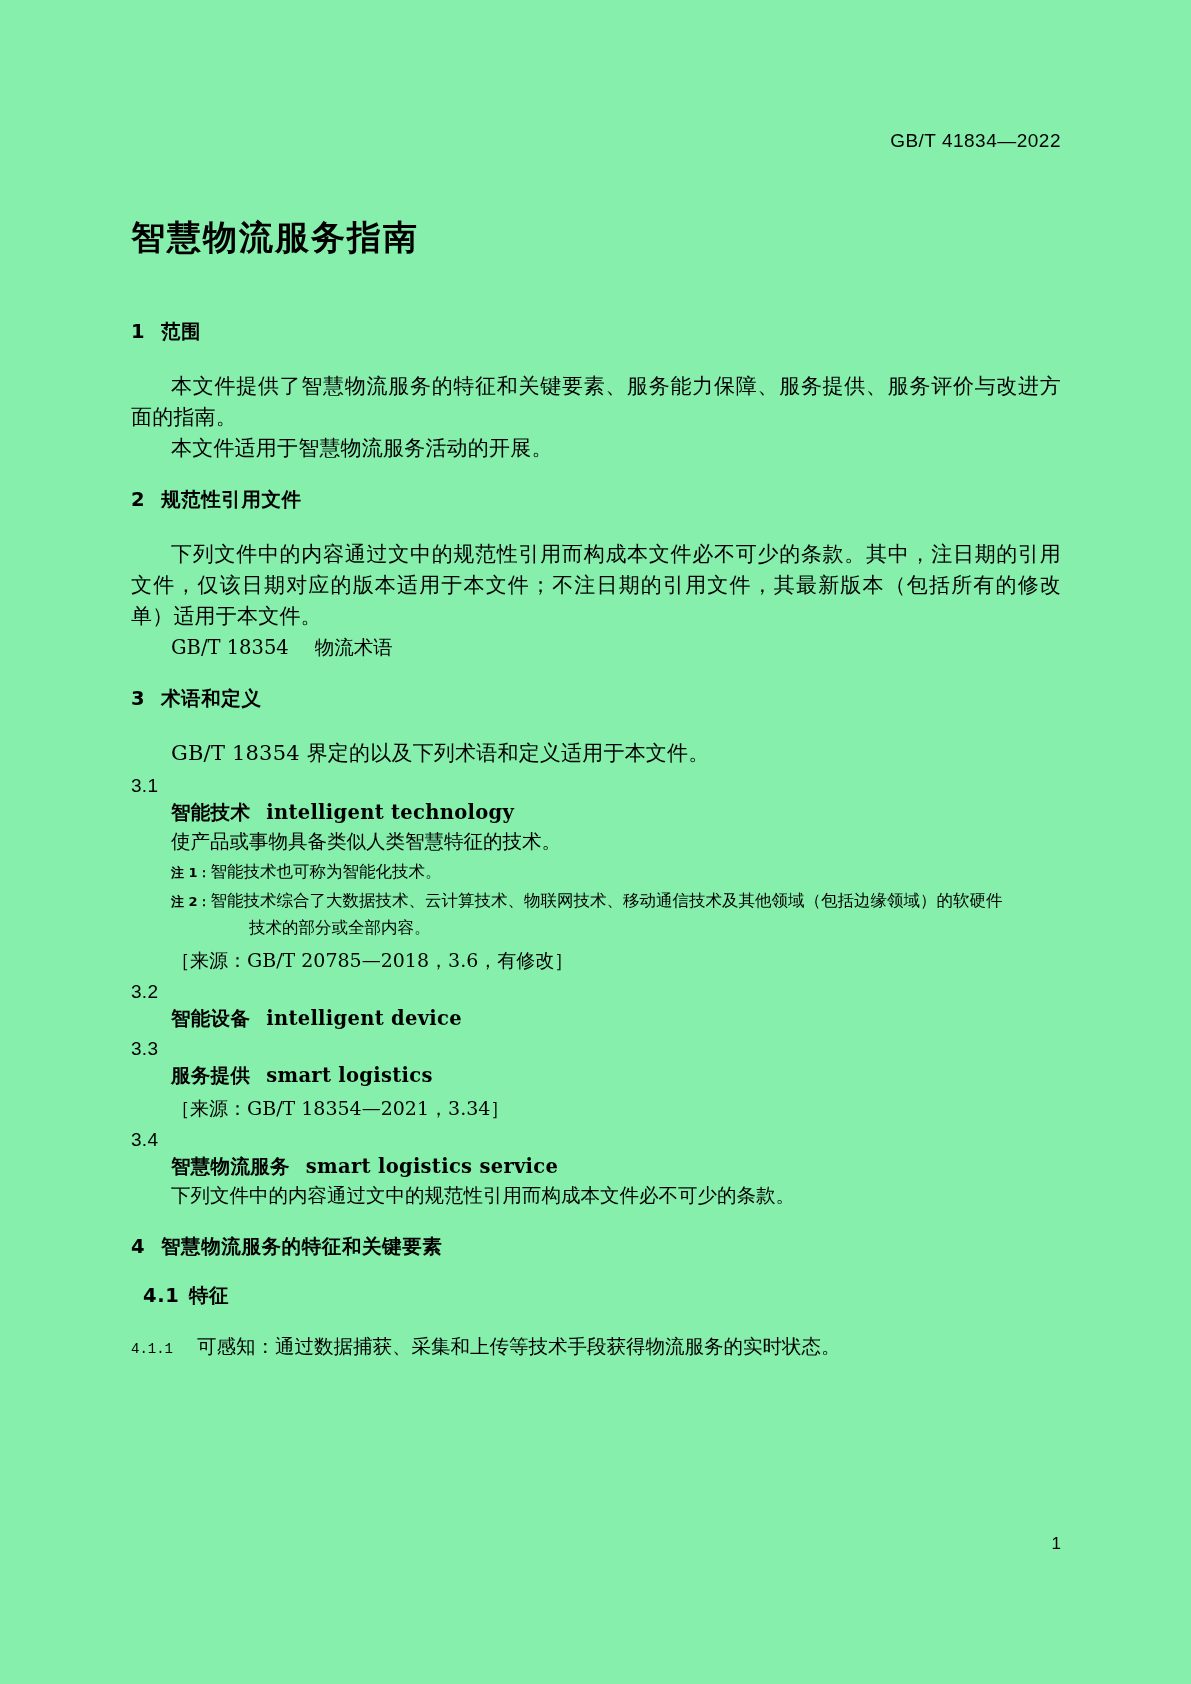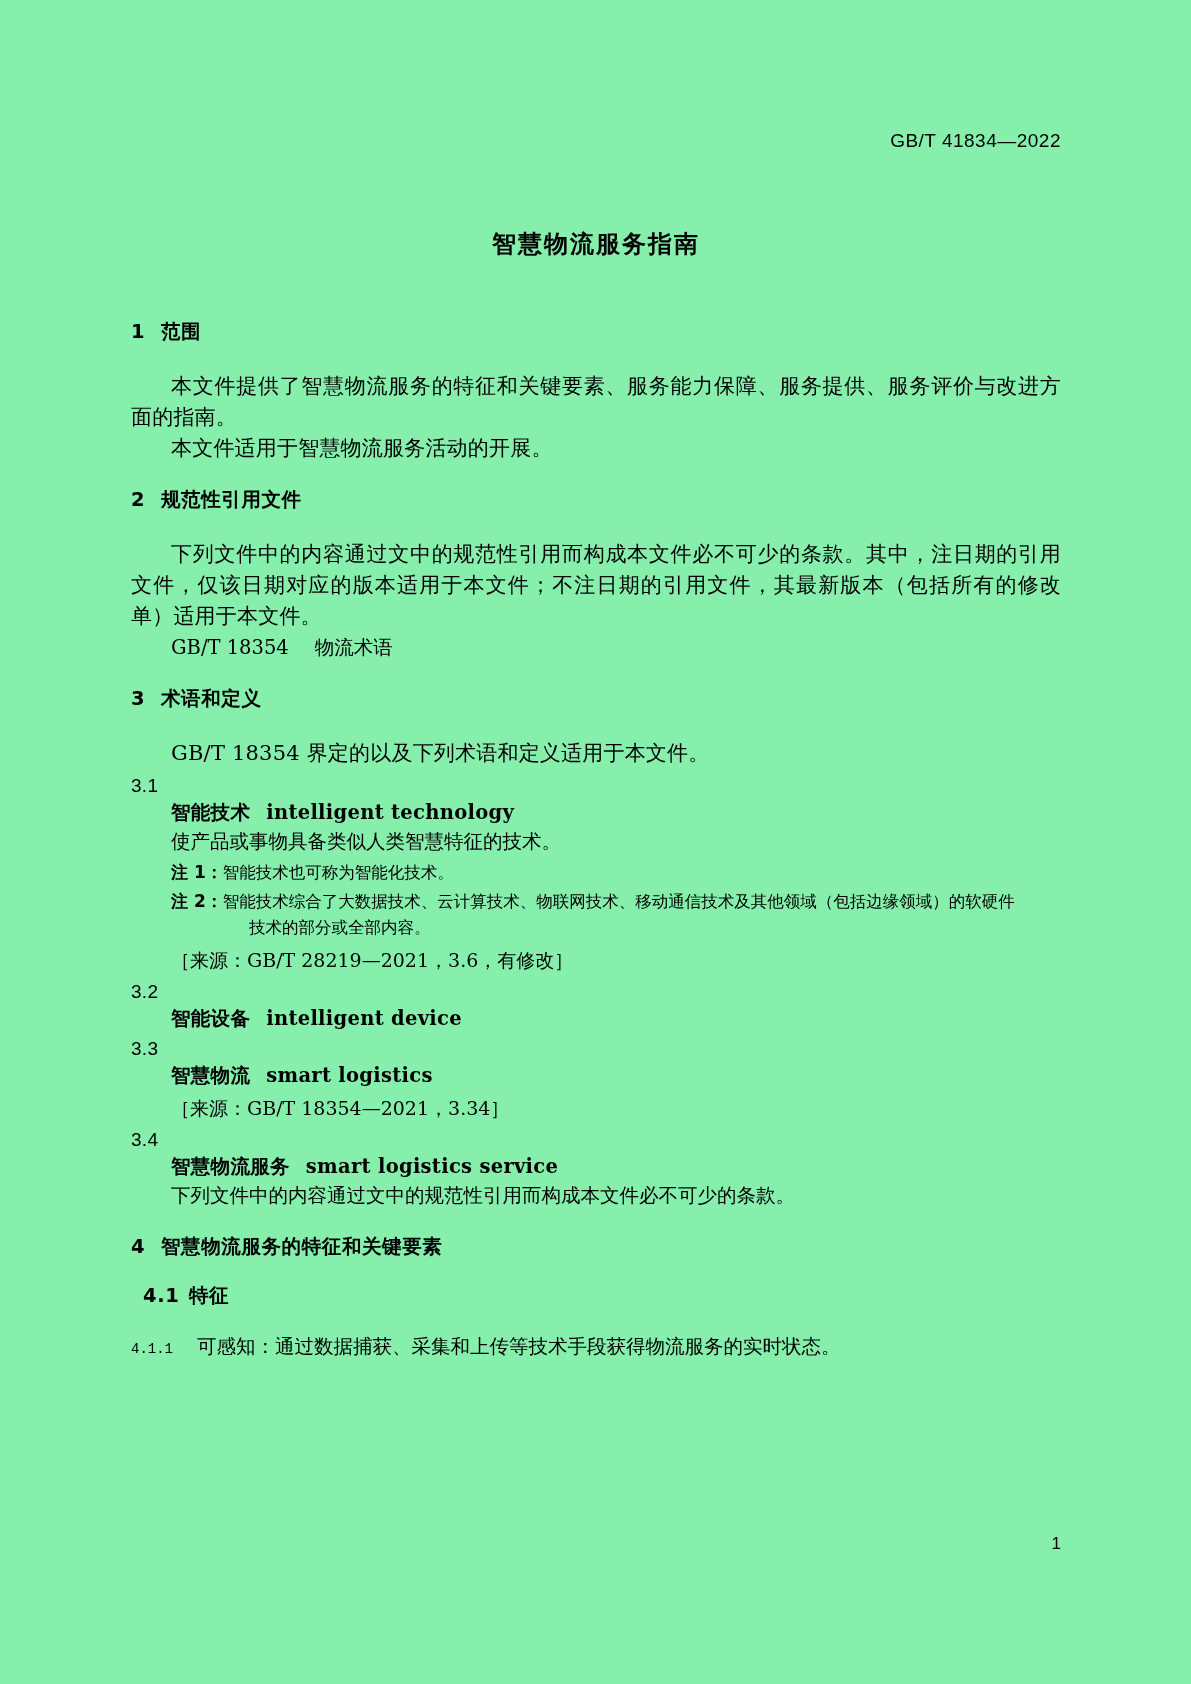--- a/index.html
+++ b/index.html
@@ -31,25 +31,24 @@
     right: 0;
     top: 130px;
     font-family: "Liberation Sans", sans-serif;
     font-size: 19px;
     letter-spacing: 0.5px;
     color: #000;
   }
   .doc-title {
     position: absolute;
     left: 0;
-    top: 228px;
+    top: 215px;
     width: 930px;
-    text-align: center;
-    font-family: "DejaVu Sans", sans-serif;
-    font-size: 24px;
+    font-family: "DejaVu Sans", sans-serif;
+    font-size: 34px;
     font-weight: bold;
     letter-spacing: 2px;
   }
   .body-area {
     position: absolute;
     left: 0;
     top: 296px;
     width: 930px;
   }
   h2.clause {
@@ -113,21 +112,21 @@
     font-family: "DejaVu Serif", serif;
     font-size: 16.5px;
     line-height: 26px;
     margin: 2px 0 0 0;
     text-indent: 40px;
     text-align: justify;
   }
   .note b {
     font-family: "DejaVu Sans", sans-serif;
     font-weight: bold;
-    font-size: 17px;
+    font-size: 13px;
   }
   .note-cont {
     font-family: "DejaVu Serif", serif;
     font-size: 16.5px;
     line-height: 26px;
     margin: 0;
     padding-left: 118px;
     text-indent: 0;
   }
   .source {
@@ -224,30 +223,30 @@
           <span class="cn">智能技术</span><span class="en">intelligent technology</span>
         </p>
         <p class="term-def">使产品或事物具备类似人类智慧特征的技术。</p>
         <p class="note">
           <b>注 1：</b><span>智能技术也可称为智能化技术。</span>
         </p>
         <p class="note">
           <b>注 2：</b><span>智能技术综合了大数据技术、云计算技术、物联网技术、移动通信技术及其他领域（包括边缘领域）的软硬件</span>
         </p>
         <p class="note-cont">技术的部分或全部内容。</p>
-        <p class="source">［来源：GB/T 28219—2021，3.6，有修改］</p>
+        <p class="source">［来源：GB/T 20785—2018，3.6，有修改］</p>
 
         <p class="term-num">3.2</p>
         <p class="term-head">
           <span class="cn">智能设备</span><span class="en">intelligent device</span>
         </p>
 
         <p class="term-num">3.3</p>
         <p class="term-head">
-          <span class="cn">智慧物流</span><span class="en">smart logistics</span>
+          <span class="cn">服务提供</span><span class="en">smart logistics</span>
         </p>
         <p class="source">［来源：GB/T 18354—2021，3.34］</p>
 
         <p class="term-num">3.4</p>
         <p class="term-head">
           <span class="cn">智慧物流服务</span><span class="en">smart logistics service</span>
         </p>
         <p class="term-def">下列文件中的内容通过文中的规范性引用而构成本文件必不可少的条款。</p>
       </div>
 

